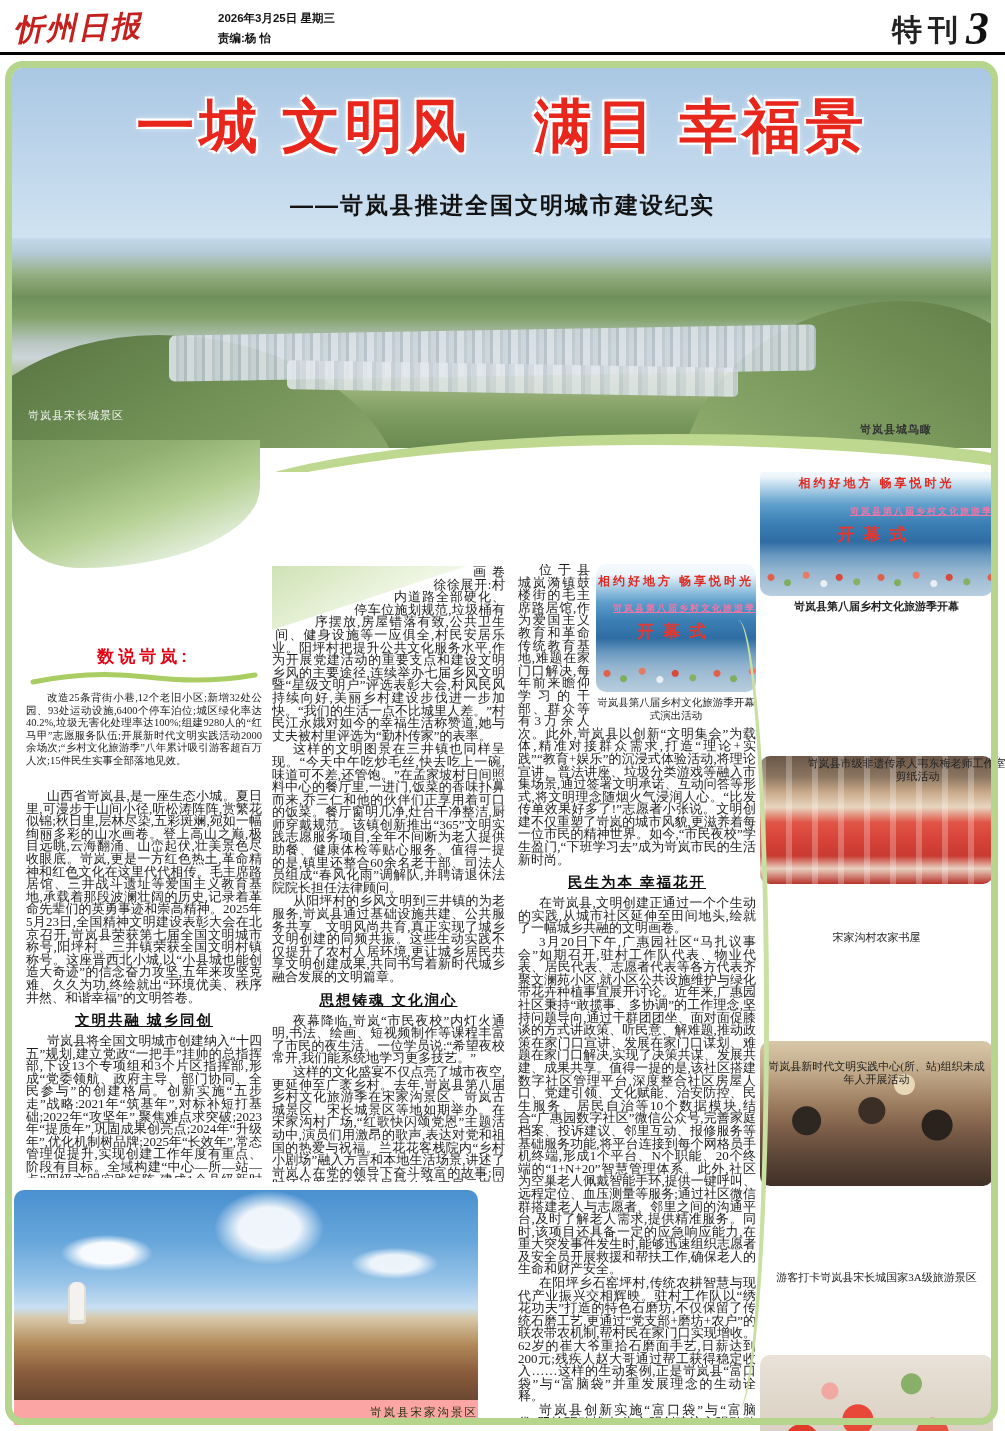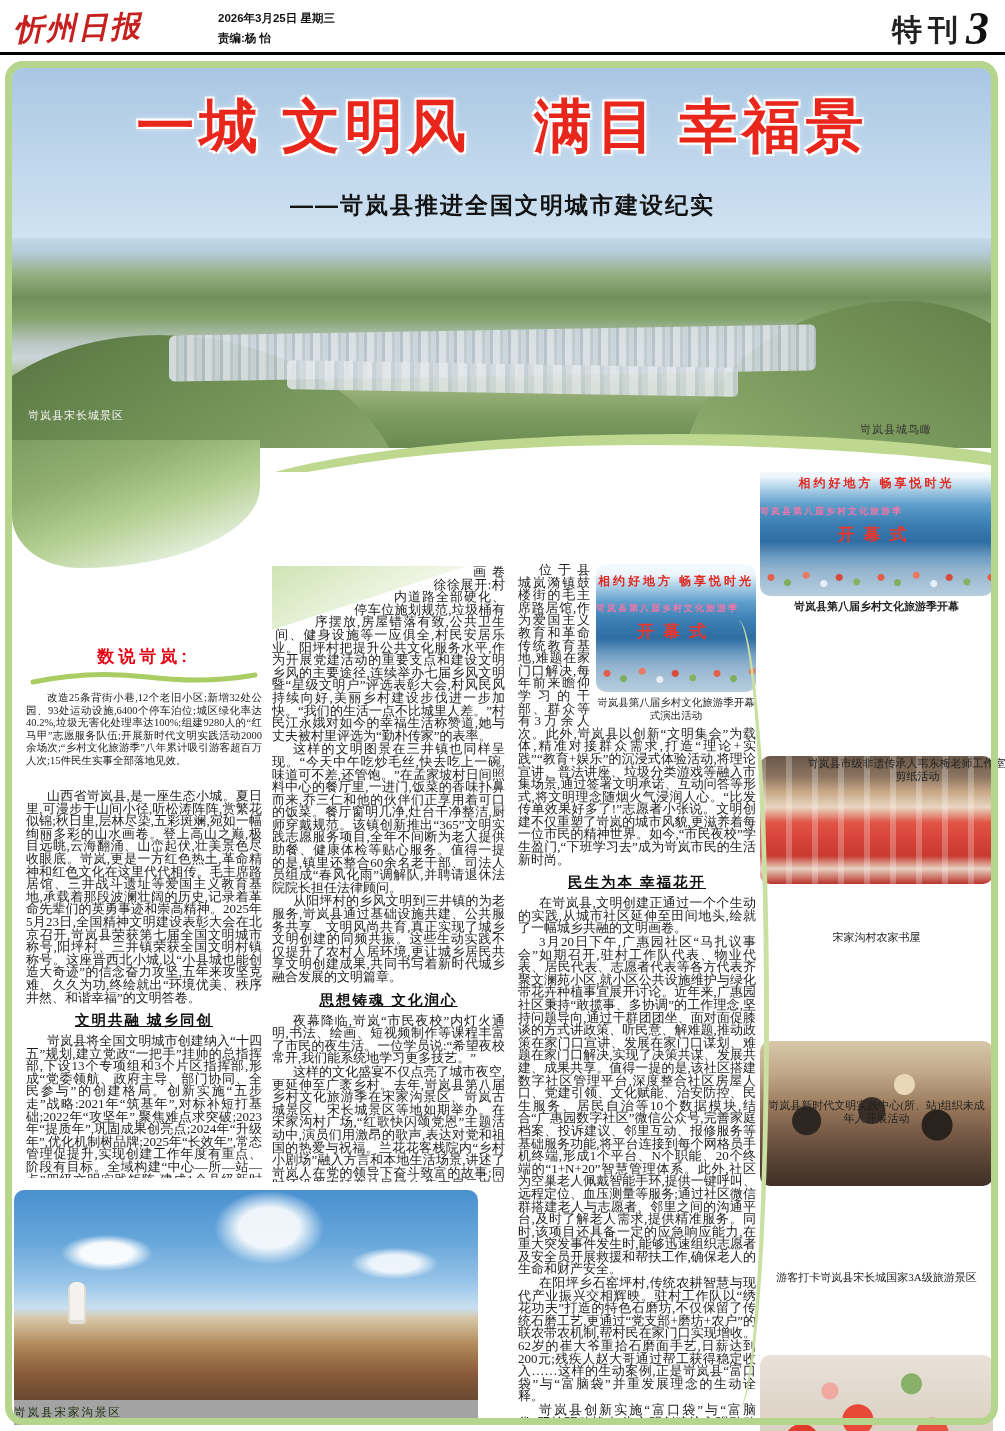--- a/index.html
+++ b/index.html
@@ -39,21 +39,21 @@
   .pan-hill-l{left:-6%;top:46%;width:46%;height:90%;border-radius:50% 60% 0 0/80% 100% 0 0;
      background:linear-gradient(150deg,#55703f 0%,#6f8f55 45%,#87a468 80%);}
   .pan-hill-r{right:-8%;top:30%;width:40%;height:95%;border-radius:60% 45% 0 0/100% 80% 0 0;
      background:linear-gradient(210deg,#5d7a46 0%,#78975a 50%,#8fab6e 85%);}
   .pan-city{left:16%;top:44%;width:66%;height:22%;border-radius:6px;opacity:.9;
      transform:skewY(-1deg);
      background:repeating-linear-gradient(90deg,#dde3e8 0 7px,#c2ccd4 7px 10px,#cfd7dd 10px 15px,#b7c2cb 15px 18px);}
   .pan-city2{left:28%;top:60%;width:46%;height:14%;border-radius:5px;opacity:.85;transform:skewY(1deg);
      background:repeating-linear-gradient(90deg,#e4e9ed 0 9px,#c8d1d8 9px 13px,#d4dbe0 13px 19px);}
   .cap-pan-left{left:16px;top:170px;font-size:11px;color:#f4f4f4;letter-spacing:1px;}
-  .cap-pan-right{left:848px;top:184px;font-size:11px;color:#333;letter-spacing:1px;}
+  .cap-pan-right{left:848px;top:184px;font-size:11px;color:#333;letter-spacing:1px;font-weight:bold;}
 
   
   .wave{left:250px;top:428px;width:743px;height:44px;overflow:hidden;z-index:3;}
   .w-green{position:absolute;left:-6%;top:6px;width:115%;height:80px;background:#bed98f;
      border-radius:55% 45% 0 0/100% 55% 0 0;}
   .w-white{position:absolute;left:-10%;top:17px;width:125%;height:90px;background:#fff;
      border-radius:50% 50% 0 0/100% 65% 0 0;}
   .pan-ext-left{left:12px;top:440px;width:248px;height:128px;z-index:2;
      background:linear-gradient(160deg,#7e9d61 0%,#8fae70 28%,#b4cf92 55%,#dcead0 78%,#ffffff 96%);
      border-radius:0 0 80% 30%/0 0 70% 45%;}
@@ -88,22 +88,22 @@
      border-radius:0 100% 100% 0/0 50% 50% 0;z-index:1;}
 
   
   .sb-photo{width:233px;border-radius:10px;overflow:hidden;position:relative;}
   .sb-cap{width:233px;font-size:11px;line-height:12.5px;text-align:center;color:#222;padding:0 4px;box-sizing:border-box;}
 
   .ph-stage{background:linear-gradient(180deg,#f5fafd 0%,#eef6fb 8%,#bcd9ec 15%,#5d9ecb 30%,
       #3c7fb4 44%,#2f6da3 58%,#6d9cc2 70%,#93b4cf 80%,#b9cede 100%);}
   .stage-l1{position:absolute;left:0;top:7%;width:100%;text-align:center;color:#e02a22;
       font-weight:bold;font-size:12px;letter-spacing:3px;}
-  .stage-l2{position:absolute;left:0;top:30%;width:100%;text-align:left;color:#ef77a8;
-      font-weight:bold;font-size:9px;letter-spacing:2px;}
+  .stage-l2{position:absolute;left:0;top:30%;width:100%;text-align:right;color:#ef77a8;
+      font-weight:bold;font-size:9px;letter-spacing:2px;text-decoration:underline;}
   .stage-l3{position:absolute;left:0;top:44%;width:100%;text-align:center;color:#e8362c;
       font-weight:bold;font-size:17px;letter-spacing:9px;}
   .crowd{position:absolute;left:0;right:0;bottom:3%;height:32%;background-repeat:repeat-x;
       background-size:110px 44px;
       background-image:radial-gradient(circle at 10% 60%,#e0604a 3px,transparent 4px),
         radial-gradient(circle at 25% 72%,#7fae5e 3px,transparent 4px),
         radial-gradient(circle at 42% 55%,#e87a64 3px,transparent 4px),
         radial-gradient(circle at 58% 74%,#e8eef4 3px,transparent 4px),
         radial-gradient(circle at 72% 60%,#d84a3a 3px,transparent 4px),
         radial-gradient(circle at 88% 70%,#86b163 3px,transparent 4px);}
@@ -132,22 +132,22 @@
   
   .ph-village{left:14px;top:1190px;width:464px;height:210px;border-radius:10px 10px 0 0;overflow:hidden;
       background:linear-gradient(180deg,#4a90d0 0%,#66a6da 24%,#98c4e8 44%,#c8dff2 56%,
       #d8c8a8 61%,#b08858 74%,#8a5c3c 87%,#6a4830 100%);}
   .ph-village .clouds{position:absolute;inset:0;
       background:radial-gradient(ellipse at 20% 30%,rgba(255,255,255,.95) 26px,transparent 46px),
         radial-gradient(ellipse at 55% 18%,rgba(255,255,255,.9) 30px,transparent 55px),
         radial-gradient(ellipse at 82% 35%,rgba(255,255,255,.85) 24px,transparent 44px);}
   .stupa{position:absolute;left:12%;top:44%;width:14px;height:38px;background:#f4f2ee;
       border-radius:6px 6px 2px 2px;box-shadow:0 2px 0 2px #e2ded6;}
-  .village-cap{left:14px;top:1400px;width:464px;height:25px;background:#a3a3a3;
-      font-size:11.5px;line-height:25px;text-align:left;color:#223311;letter-spacing:2px;}
+  .village-cap{left:14px;top:1400px;width:464px;height:25px;background:#fca5a5;
+      font-size:11.5px;line-height:25px;text-align:right;color:#223311;letter-spacing:2px;}
 </style>
 </head>
 <body>
 
 <div class="page">
 
   <div class="ab logo">忻州日报</div>
   <div class="ab date-block">
     <div>2026年3月25日 星期三</div>
     <div>责编:杨 怡</div>
@@ -232,21 +232,21 @@
   </div>
   <div class="ab sb-cap" style="left:760px;top:600px;font-weight:bold;">岢岚县第八届乡村文化旅游季开幕</div>
 
   <div class="ab sb-photo ph-papercut" style="left:760px;top:626px;height:128px;"></div>
   <div class="ab sb-cap" style="left:760px;top:757px;margin-left:41px;">岢岚县市级非遗传承人韦东梅老师工作室开展剪纸活动</div>
 
   <div class="ab sb-photo ph-bookhouse" style="left:760px;top:783px;height:145px;"></div>
   <div class="ab sb-cap" style="left:760px;top:931px;">宋家沟村农家书屋</div>
 
   <div class="ab sb-photo ph-kids" style="left:760px;top:952px;height:144px;"></div>
-  <div class="ab sb-cap" style="left:760px;top:1099px;">岢岚县新时代文明实践中心(所、站)组织未成年人开展活动</div>
+  <div class="ab sb-cap" style="left:760px;top:1060px;">岢岚县新时代文明实践中心(所、站)组织未成年人开展活动</div>
 
   <div class="ab sb-cap" style="left:760px;top:1271px;">游客打卡岢岚县宋长城国家3A级旅游景区</div>
 
   <div class="ab ph-village">
     <div class="clouds"></div>
     <div class="stupa"></div>
   </div>
   <div class="ab village-cap">岢岚县宋家沟景区</div>
 
   <div class="ab frame"></div>

